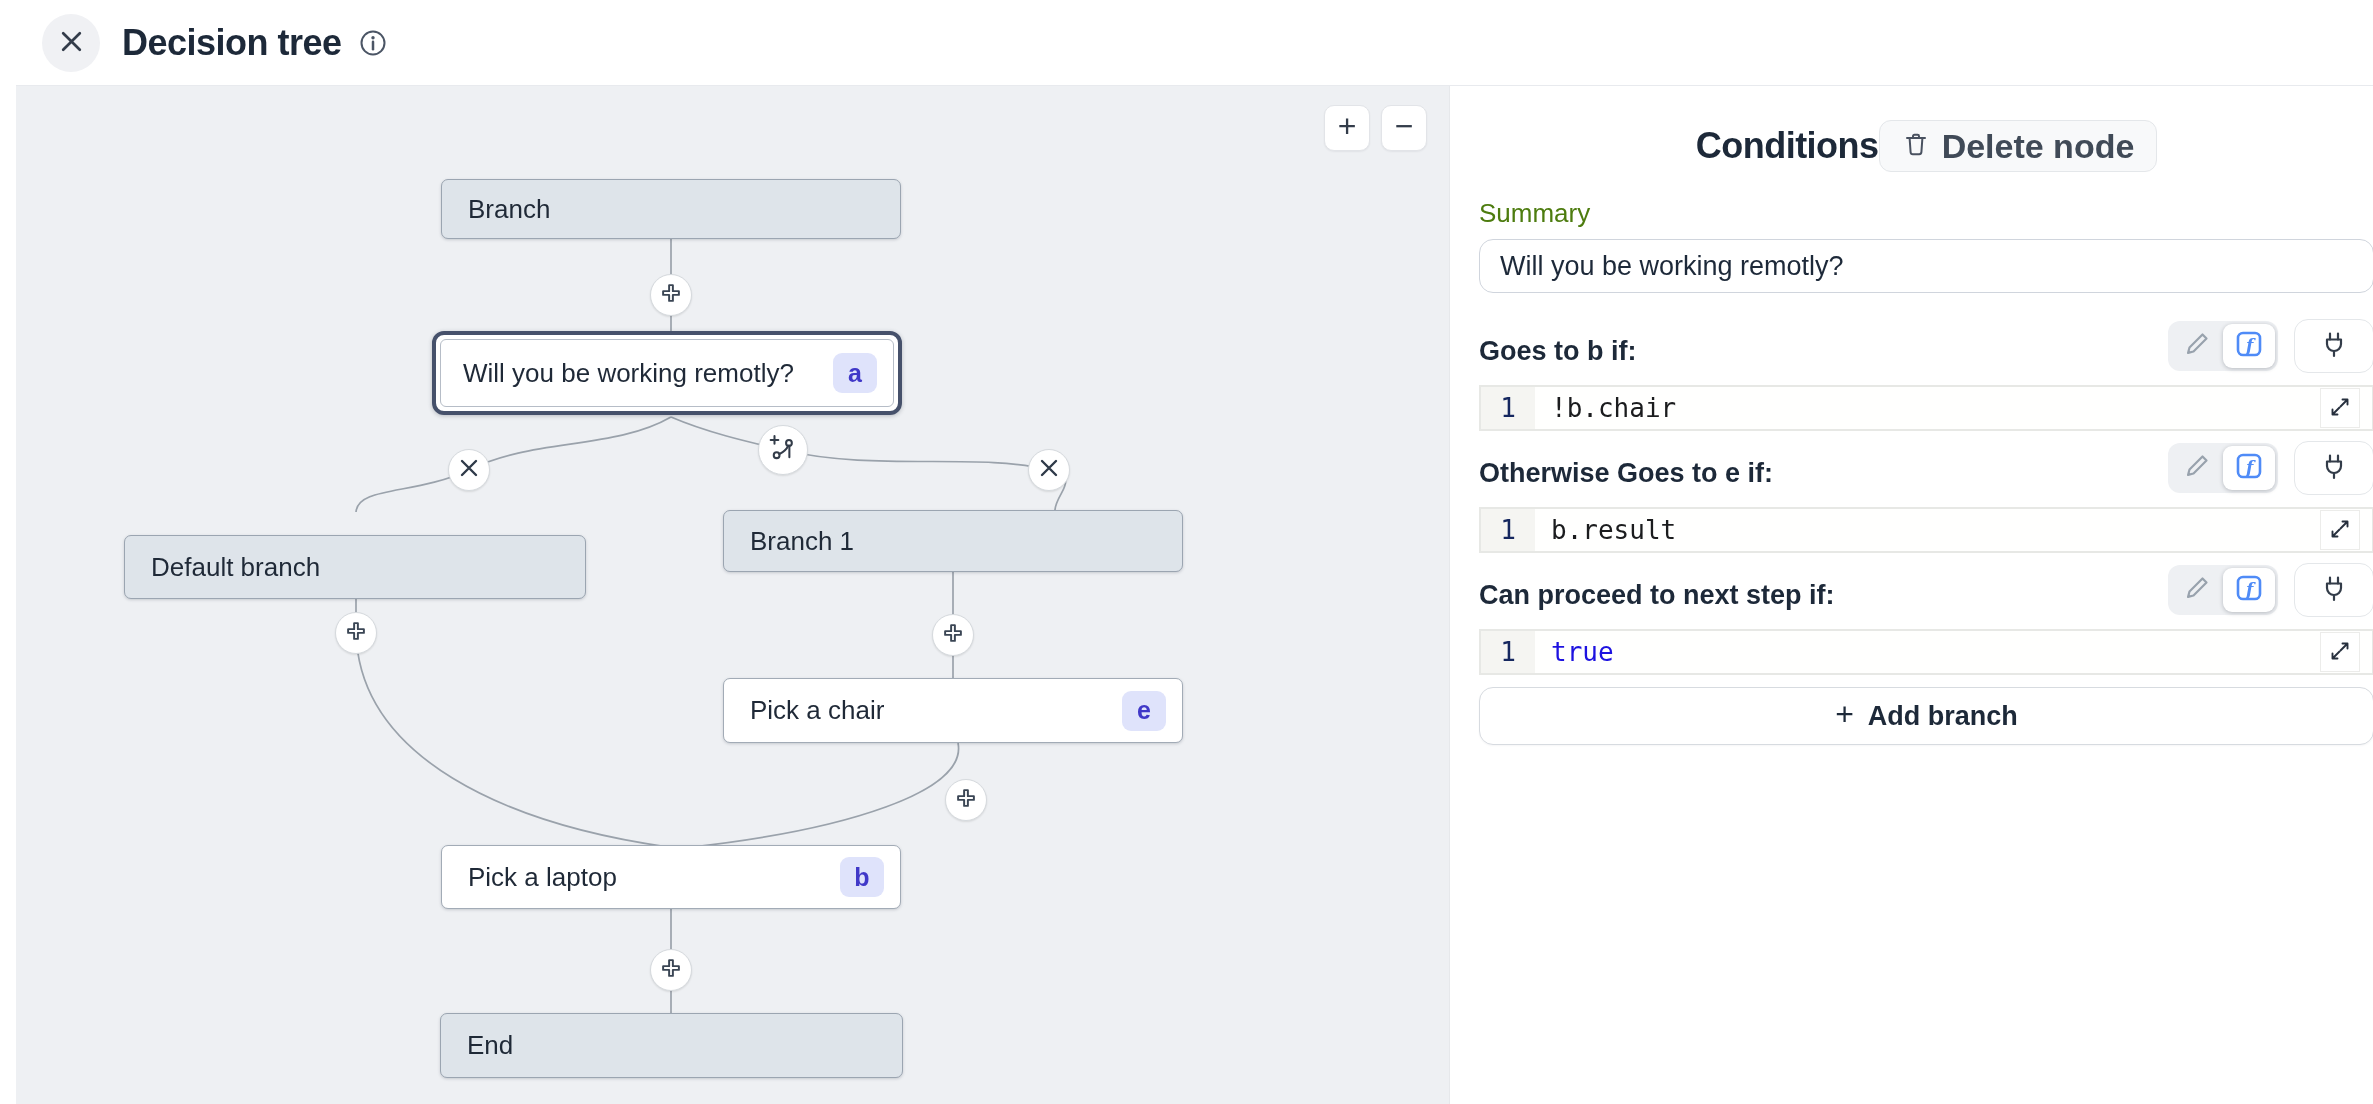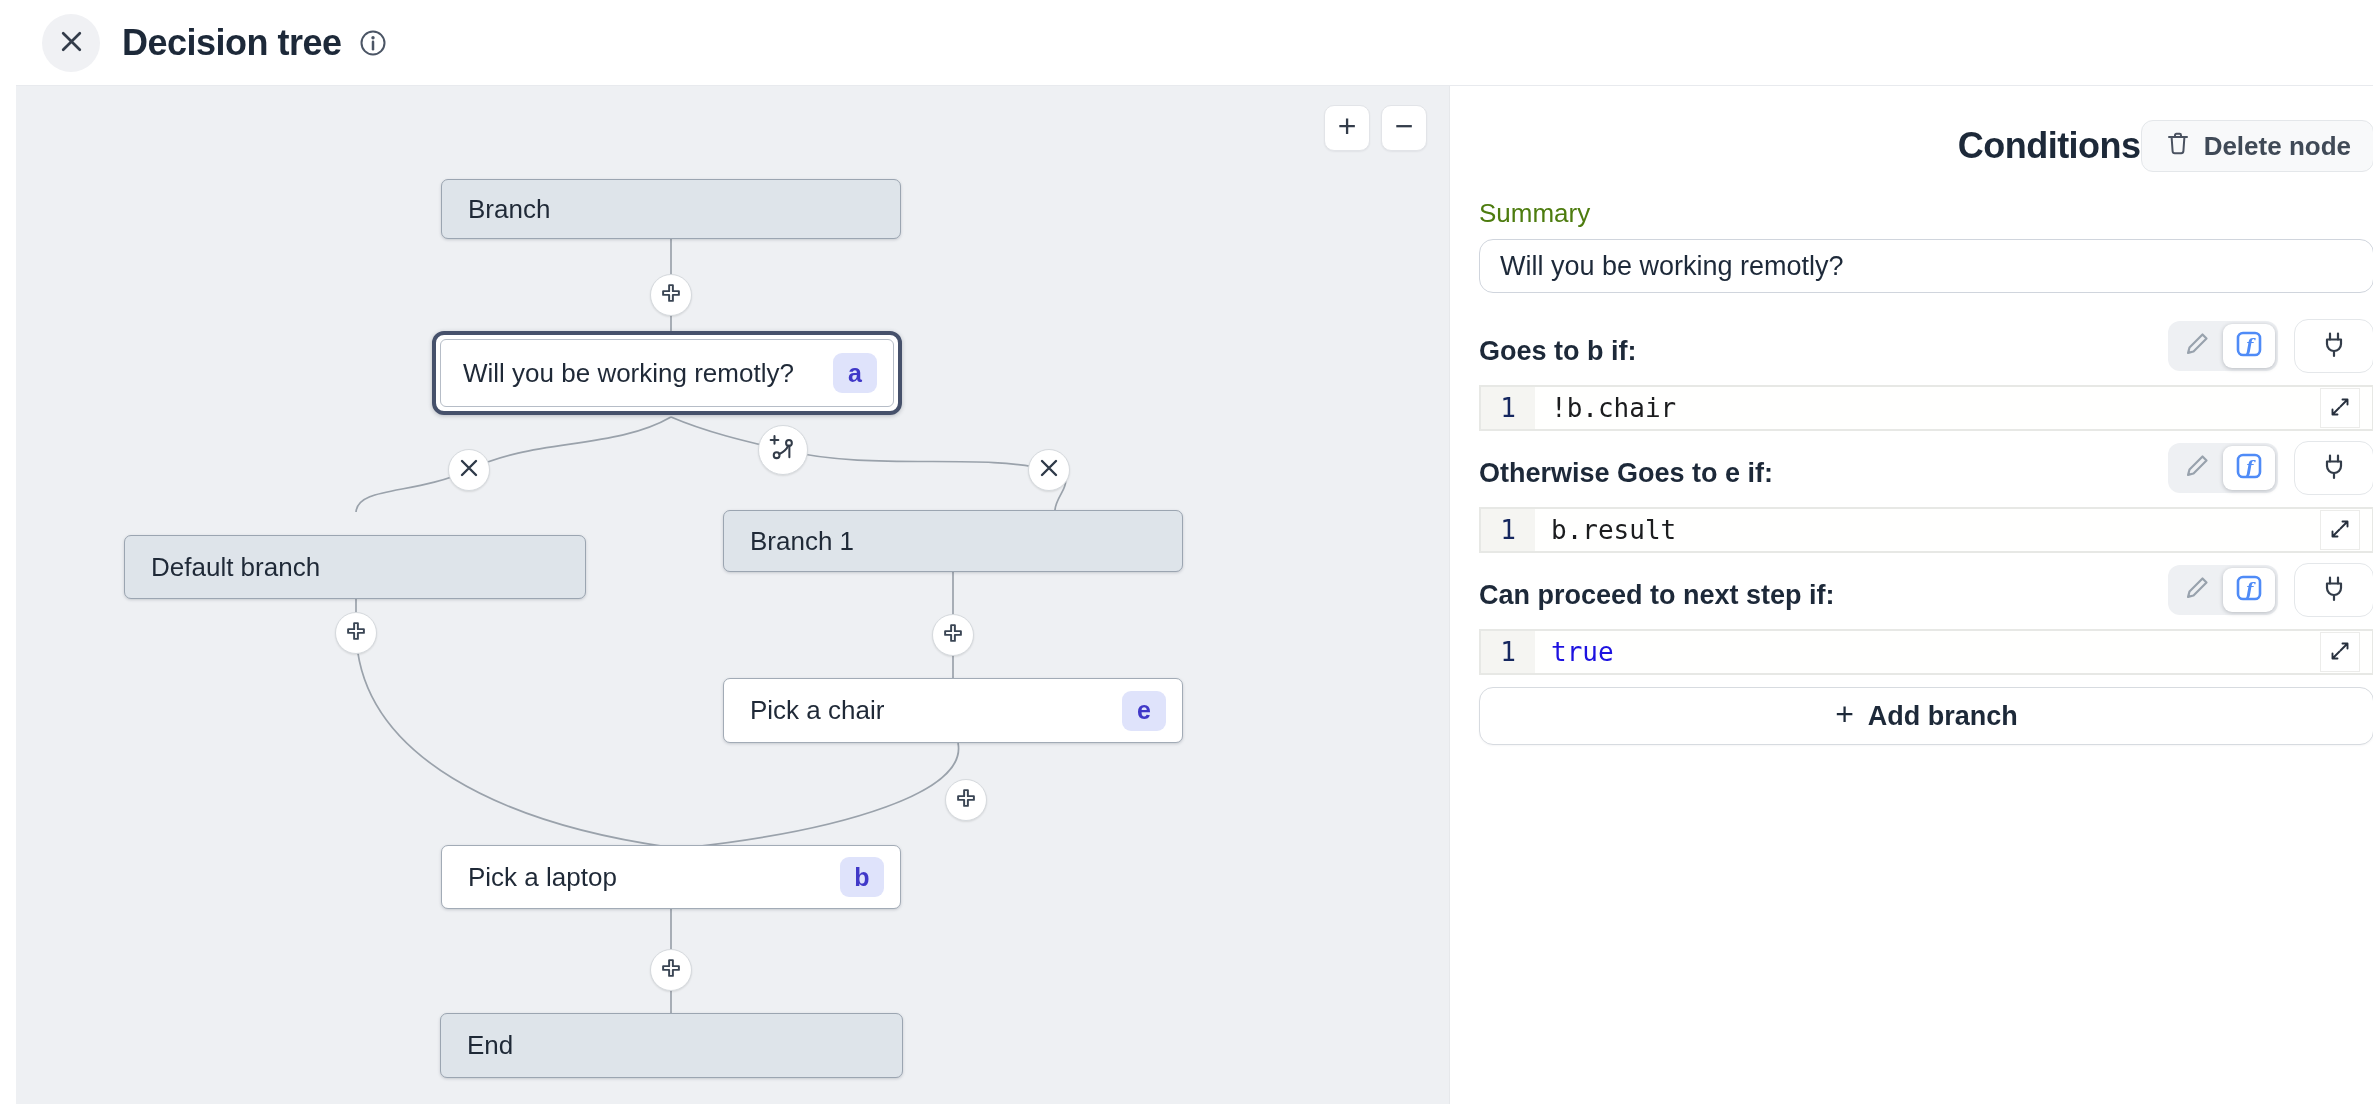--- a/index.html
+++ b/index.html
@@ -42,25 +42,25 @@
 
   
   .circle { position:absolute; background:#fff; border:1px solid #d6dade; border-radius:50%;
     display:flex; align-items:center; justify-content:center;
     box-shadow:0 1px 2px rgba(0,0,0,.10); cursor:pointer; }
   .c40 { width:42px; height:42px; }
   .c48 { width:50px; height:50px; }
 
   
   .panel { flex:1; background:#fff; border-left:1px solid #e6e8eb; padding:34px 15px 0 29px; }
-  .panel-top { display:flex; align-items:center; justify-content:flex-end; margin-bottom:26px; }
+  .panel-top { display:flex; align-items:center; justify-content:center; margin-bottom:26px; }
   .panel-title { font-size:36px; font-weight:700; color:#1d2939; letter-spacing:-0.5px; }
   .delete-btn { height:52px; display:flex; align-items:center; gap:12px; padding:0 22px;
     background:#f8f9fa; border:1px solid #e4e7ea; border-radius:12px; cursor:pointer;
-    font-size:26px; font-weight:600; color:#404a57; font-family:"Liberation Sans", sans-serif; }
+    font-size:34px; font-weight:600; color:#404a57; font-family:"Liberation Sans", sans-serif; }
   .summary-label { font-size:26px; color:#4d7c0f; margin-bottom:10px; }
   .summary-input { height:54px; border:1px solid #d0d5dd; border-radius:14px; background:#fff;
     display:flex; align-items:center; padding:0 20px; font-size:27px; color:#1d2939; }
 
   .cond-row { margin-top:10px; }
   .cond-row.first { margin-top:26px; }
   .cond-head { display:flex; justify-content:space-between; align-items:flex-end; }
   .cond-label { font-size:27px; font-weight:700; color:#1d2939; padding-bottom:6px; }
   .cond-controls { display:flex; align-items:center; }
   .seg { height:50px; background:#eef0f3; border-radius:12px; display:flex; align-items:center; padding:0 3px; }

